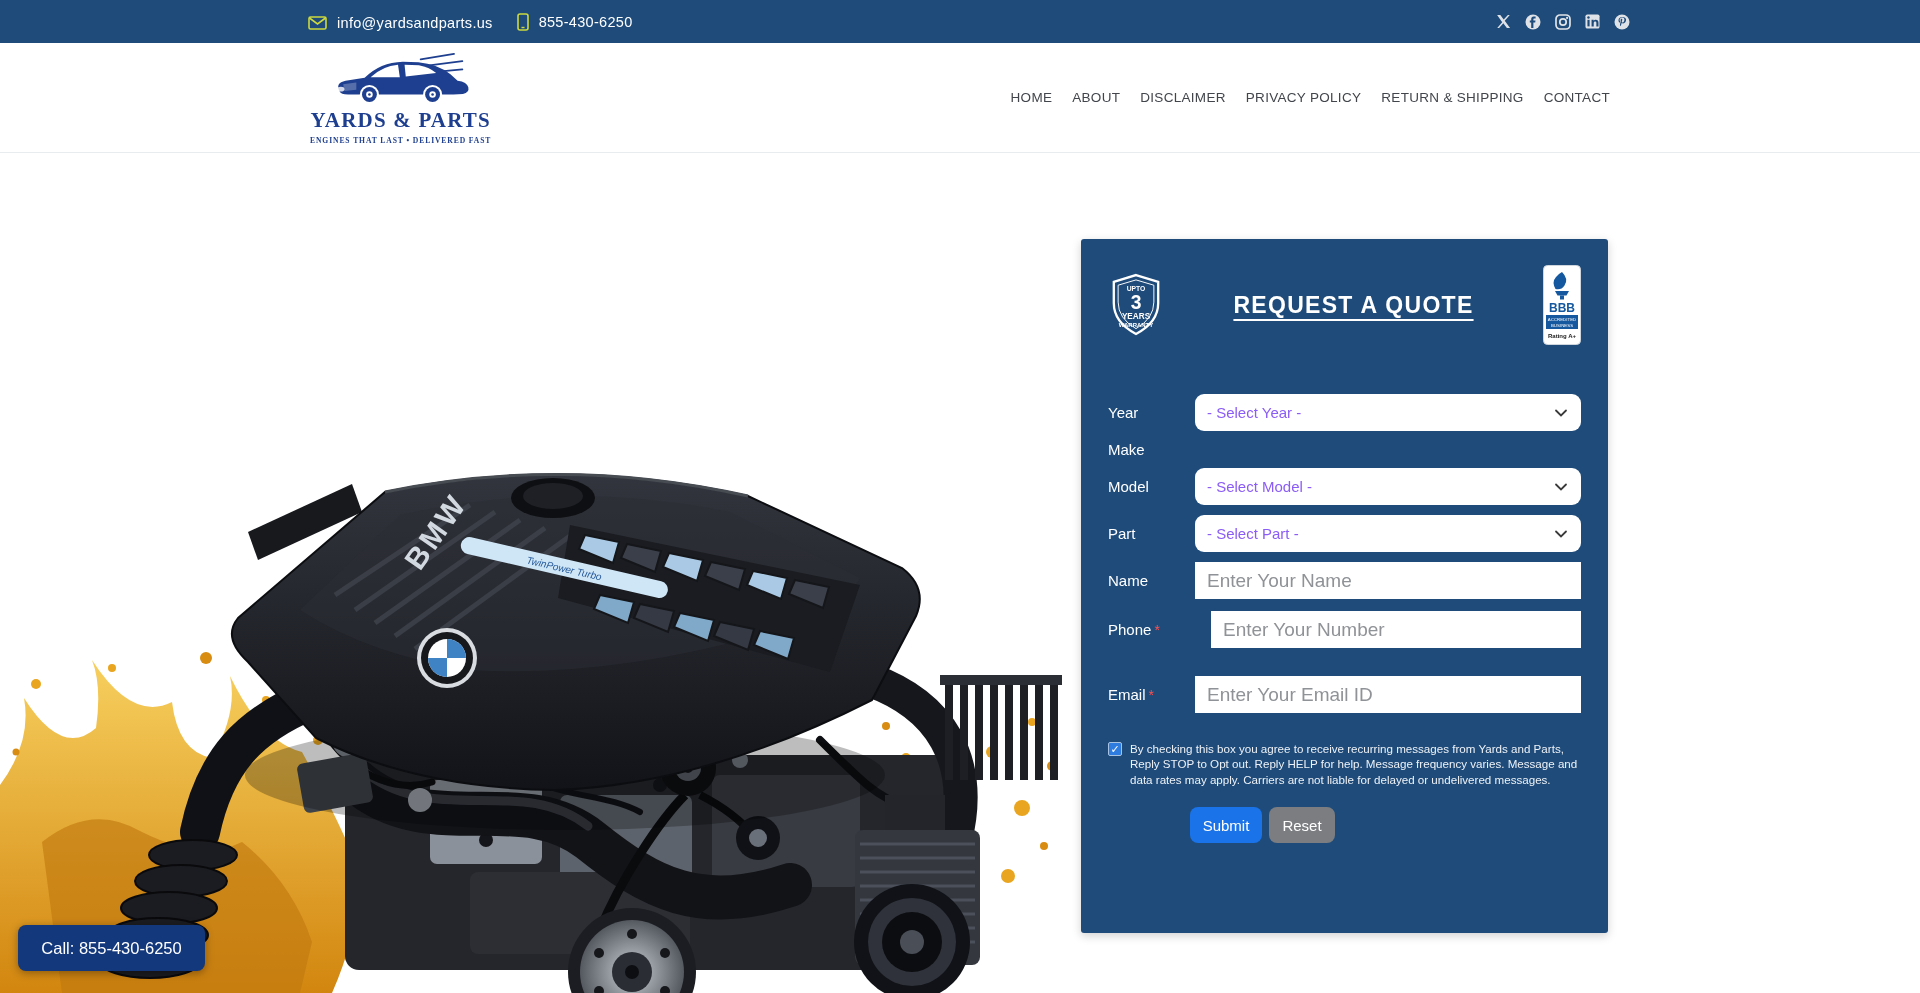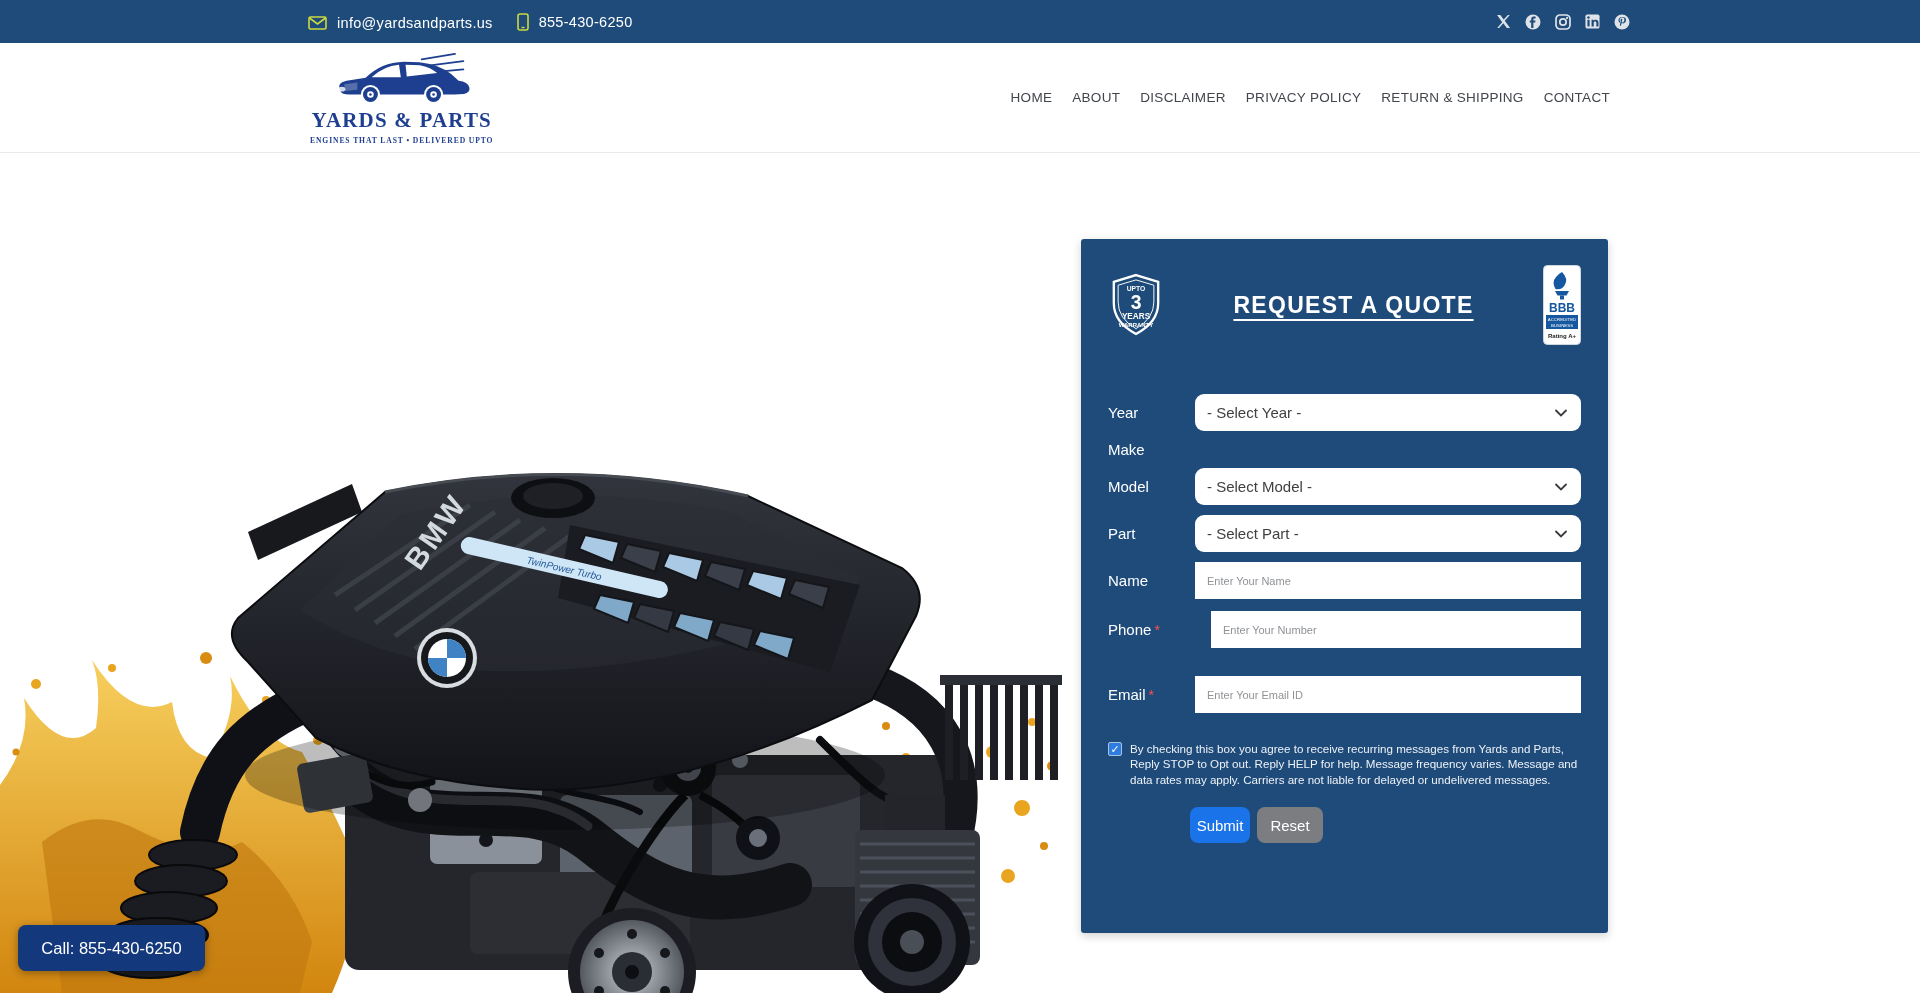--- a/index.html
+++ b/index.html
@@ -40,36 +40,36 @@
   .panel-title { flex:1; text-align:center; color:#fff; font-size:23px;
     font-weight:700; letter-spacing:1.3px; text-decoration:underline;
     text-underline-offset:6px; }
   .form-area { margin-top:42px; }
   .form-row { display:flex; align-items:center; margin-bottom:10px; }
   .form-label { width:87px; flex-shrink:0; color:#fff; font-size:15px; }
   .req { color:#ff5050; margin-left:3px; font-size:14px; }
   .field { flex:1; position:relative; height:37px; }
   select.ctrl { appearance:none; -webkit-appearance:none; width:100%; height:100%;
     border:0; border-radius:9px; padding:0 36px 0 12px; font-size:15px;
-    color:#404040; background:#fff; font-family:inherit; cursor:pointer; }
+    color:#8b5cf6; background:#fff; font-family:inherit; cursor:pointer; }
   .chev { position:absolute; right:13px; top:12px; pointer-events:none; }
   input.ctrl { width:100%; height:100%; border:0; border-radius:0; padding:0 12px;
-    font-size:11px; color:#333; background:#fff; font-family:inherit; }
+    font-size:19px; color:#333; background:#fff; font-family:inherit; }
   input.ctrl::placeholder { color:#8f9296; opacity:1; }
   .row-phone { margin-top:12px;gap:16px; }
   .row-email { margin-top:28px;align-items:center; }
   .consent { display:flex; gap:8px; margin-top:28px; color:#eef2f7;
     font-size:11.6px; line-height:1.33; }
   .checkbox { width:14px; height:14px; flex-shrink:0; background:#2e7ce0;
     border:1px solid #a8c2e2; border-radius:2px; color:#fff; font-size:11px;
     line-height:12px; text-align:center; margin-top:1px; cursor:pointer; }
   .btn-row { margin-top:20px; padding-left:82px; display:flex; gap:7px; }
   .btn { height:36px; border:0; border-radius:8px; color:#fff; font-size:15px;
     font-family:inherit; cursor:pointer; }
-  .btn-submit { background:#1a73e8; width:60px; }
+  .btn-submit { background:#1a73e8; width:72px; }
   .btn-reset  { background:#7b7d80; width:66px; }
 
   
   .call-btn { position:absolute; left:18px; top:925px; width:187px; height:46px;
     background:#14387c; border:0; border-radius:8px; color:#fff; font-size:16.5px;
     display:flex; align-items:center; justify-content:center; z-index:8;
     box-shadow:0 2px 8px rgba(0,0,0,.35); cursor:pointer; font-family:inherit; }
 </style>
 </head>
 <body>
@@ -143,21 +143,21 @@
         <circle cx="62" cy="73" r="12.5" fill="#1e3f8f"></circle>
       <circle cx="62" cy="73" r="5.5" fill="#fff"></circle>
         <circle cx="62" cy="73" r="2.2" fill="#1e3f8f"></circle>
       <circle cx="168" cy="73" r="16" fill="#fff"></circle>
         <circle cx="168" cy="73" r="12.5" fill="#1e3f8f"></circle>
       <circle cx="168" cy="73" r="5.5" fill="#fff"></circle>
         <circle cx="168" cy="73" r="2.2" fill="#1e3f8f"></circle>
       <ellipse cx="14" cy="64" rx="6" ry="4" fill="#fff" opacity=".8"></ellipse>
     </svg>
     <div class="logo-title">YARDS &amp; PARTS</div>
-    <div class="logo-tagline">ENGINES THAT LAST • DELIVERED UPTO</div>
+    <div class="logo-tagline">ENGINES THAT LAST • DELIVERED FAST</div>
   </div>
   <nav>
     <a>HOME</a>
     <a>ABOUT</a>
     <a>DISCLAIMER</a>
     <a>PRIVACY POLICY</a>
     <a>RETURN &amp; SHIPPING</a>
     <a>CONTACT</a>
   </nav>
 </header>

